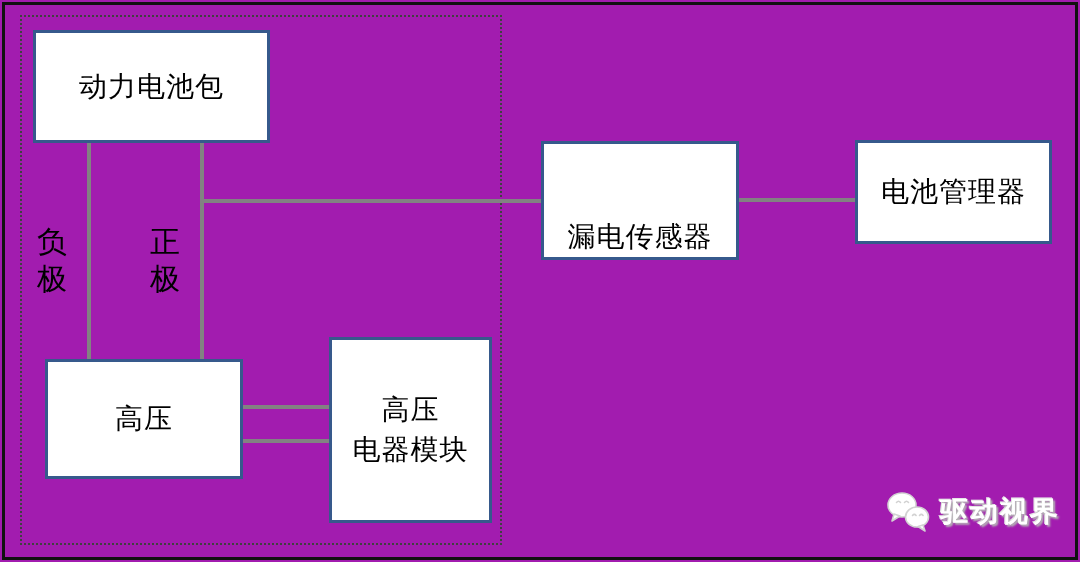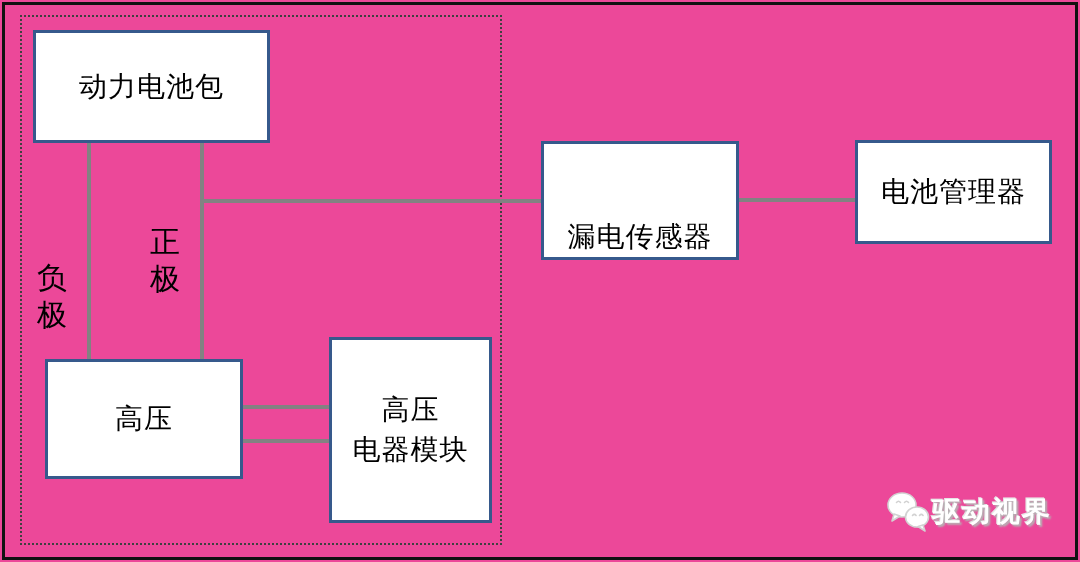--- a/index.html
+++ b/index.html
@@ -5,21 +5,21 @@
   html, body {
     margin: 0;
     padding: 0;
     background: #ffffff;
     font-family: "Liberation Sans", "DejaVu Sans", sans-serif;
   }
   .stage {
     position: relative;
     width: 1080px;
     height: 562px;
-    background: #ec4899;
+    background: #a21caf;
     overflow: hidden;
   }
   .outer-frame {
     position: absolute;
     inset: 2px;
     border: 3px solid #111111;
     pointer-events: none;
     z-index: 5;
   }
   .dashed-region {
@@ -66,28 +66,29 @@
   .pole-label {
     position: absolute;
     width: 36px;
     font-size: 30px;
     line-height: 37px;
     color: #000000;
     word-break: break-all;
     text-align: center;
     z-index: 2;
   }
-  .pole-neg { left: 34px;  top: 223px; margin-top: 36px; }
+  .pole-neg { left: 34px;  top: 223px; }
   .pole-pos { left: 147px; top: 223px; }
   .watermark {
     position: absolute;
     left: 886px;
     top: 491px;
     display: flex;
     align-items: center;
+    gap: 8px;
     z-index: 3;
   }
   .watermark-text {
     font-size: 28px;
     font-weight: bold;
     letter-spacing: 2px;
     color: #ffffff;
     text-shadow:
       2px 2px 2px #b5b5b5,
       0 0 1px #cccccc,

